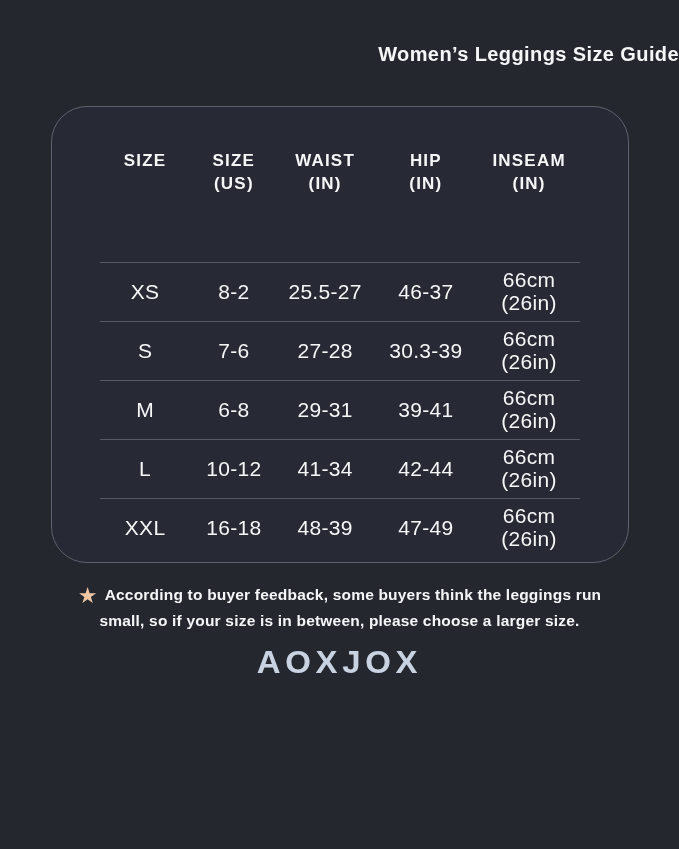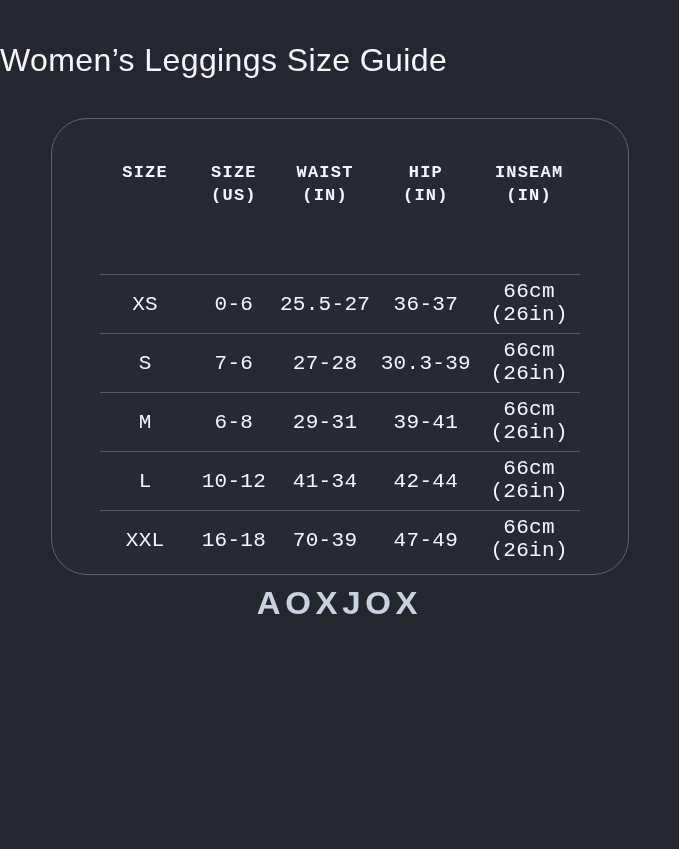--- a/index.html
+++ b/index.html
@@ -7,37 +7,36 @@
     width: 679px; height: 849px;
     background: var(--background, #25272f);
     font-family: "Liberation Sans", "DejaVu Sans", sans-serif;
     color: var(--text, #f5f6f8);
     overflow: hidden;
   }
   .page { width: 679px; height: 849px; position: relative; }
 
   .title {
     margin: 44px 0 0 0;
-    text-align: left;
-    font-size: 32px;
-    font-weight: 400;
+    text-align: right;
+    font-size: 20px;
+    font-weight: 700;
     letter-spacing: 0.4px;
     line-height: 1;
     color: var(--text, #f5f6f8);
   }
 
   .panel {
     box-sizing: border-box;
     width: 578px; height: 457px;
     margin: 42px auto 0 auto;
     border: 1.5px solid var(--panel-border, #5e626f);
     border-radius: 36px;
     background: var(--panel-background, #272934);
     padding: 0 48px;
-    font-family: Liberation Mono, monospace;
   }
 
   table.size-table {
     width: 100%;
     border-collapse: collapse;
     table-layout: fixed;
   }
   table.size-table td, table.size-table th { padding: 0; }
 
   tr.header-row th {
@@ -114,23 +113,23 @@
           <th><span>SIZE</span><span class="hdr-sub"></span></th>
           <th><span>SIZE</span><span class="hdr-sub">(US)</span></th>
           <th><span>WAIST</span><span class="hdr-sub">(IN)</span></th>
           <th><span>HIP</span><span class="hdr-sub">(IN)</span></th>
           <th><span>INSEAM</span><span class="hdr-sub">(IN)</span></th>
         </tr>
       </thead>
       <tbody>
         <tr class="body-row">
           <td class="c-size">XS</td>
-          <td class="c-us">0-6</td>
+          <td class="c-us">8-2</td>
           <td class="c-waist">25.5-27</td>
-          <td class="c-hip">36-37</td>
+          <td class="c-hip">46-37</td>
           <td class="c-inseam">
               <span class="ins-line">66cm</span>
               <span class="ins-line">(26in)</span>
             </td>
         </tr>
         <tr class="body-row">
           <td class="c-size">S</td>
           <td class="c-us">7-6</td>
           <td class="c-waist">27-28</td>
           <td class="c-hip">30.3-39</td>
@@ -155,27 +154,31 @@
           <td class="c-waist">41-34</td>
           <td class="c-hip">42-44</td>
           <td class="c-inseam">
               <span class="ins-line">66cm</span>
               <span class="ins-line">(26in)</span>
             </td>
         </tr>
         <tr class="body-row">
           <td class="c-size">XXL</td>
           <td class="c-us">16-18</td>
-          <td class="c-waist">70-39</td>
+          <td class="c-waist">48-39</td>
           <td class="c-hip">47-49</td>
           <td class="c-inseam">
               <span class="ins-line">66cm</span>
               <span class="ins-line">(26in)</span>
             </td>
         </tr>
       </tbody>
     </table>
   </div>
 
+  <div class="note">
+    <div class="note-line1"><span class="star">★</span><span>According to buyer feedback, some buyers think the leggings run</span></div>
+    <div class="note-line2">small, so if your size is in between, please choose a larger size.</div>
+  </div>
 
   <div class="brand">AOXJOX</div>
 
 </div>
 
 </body></html>

